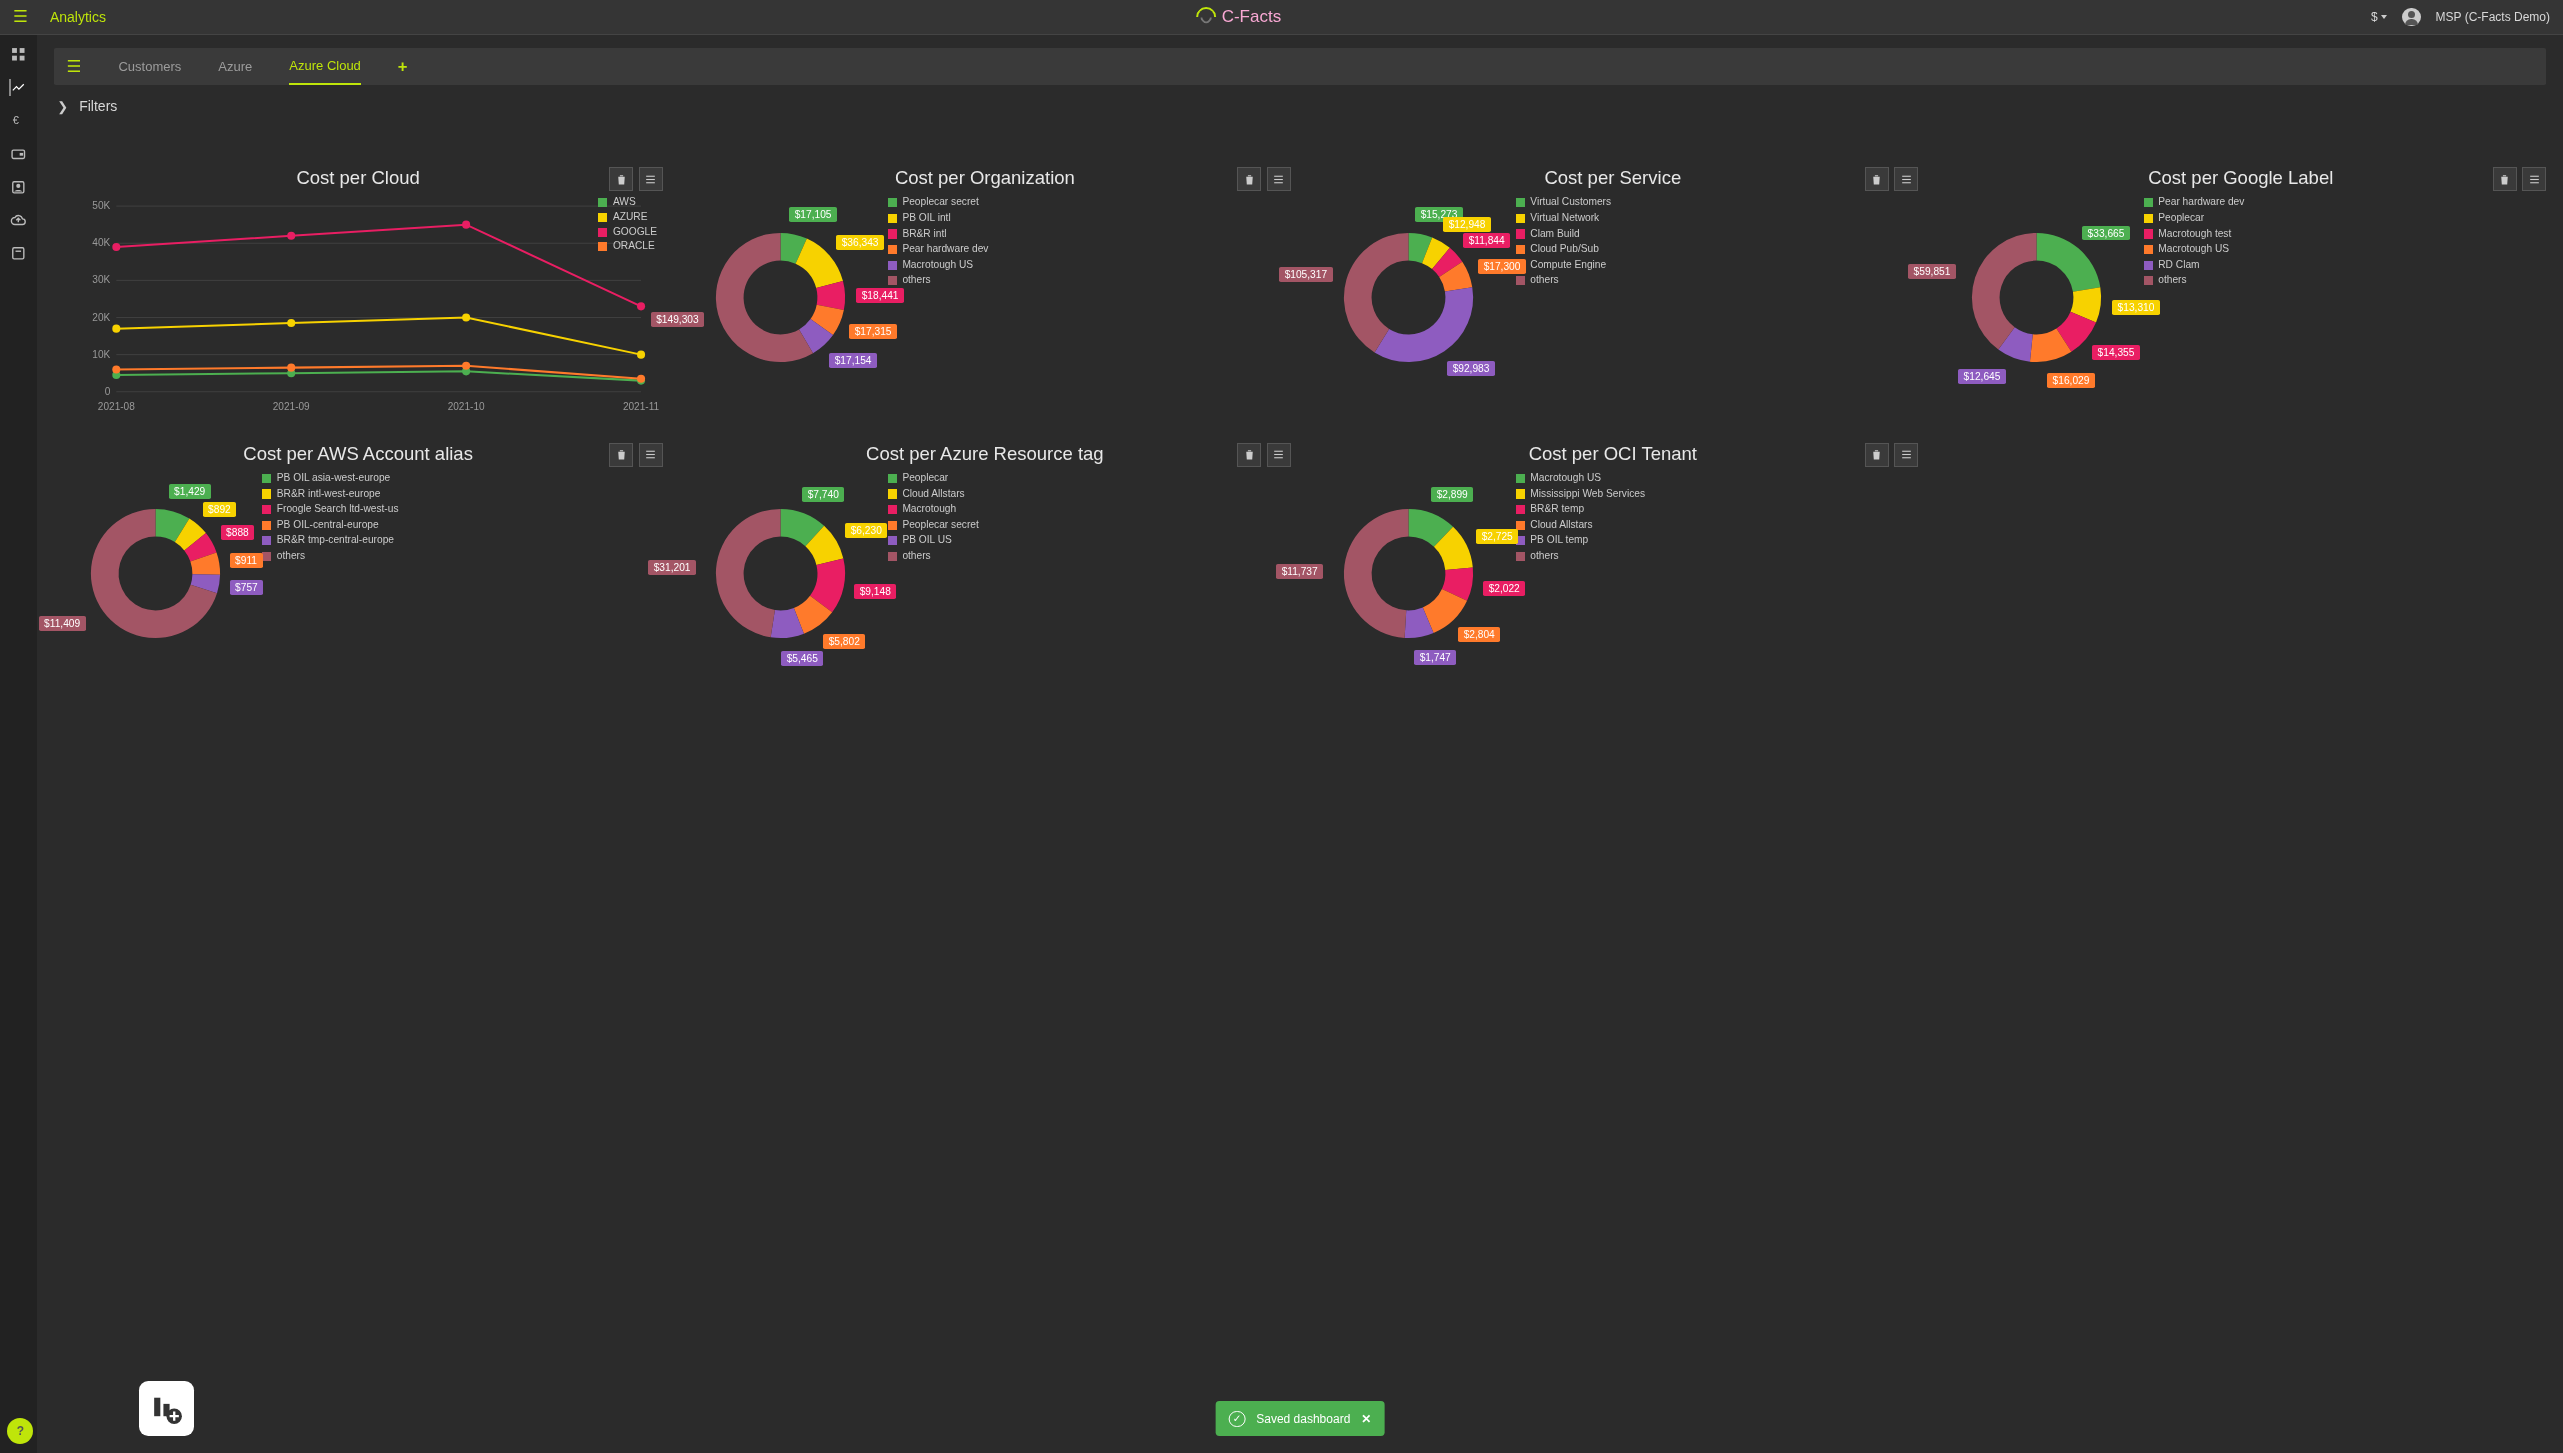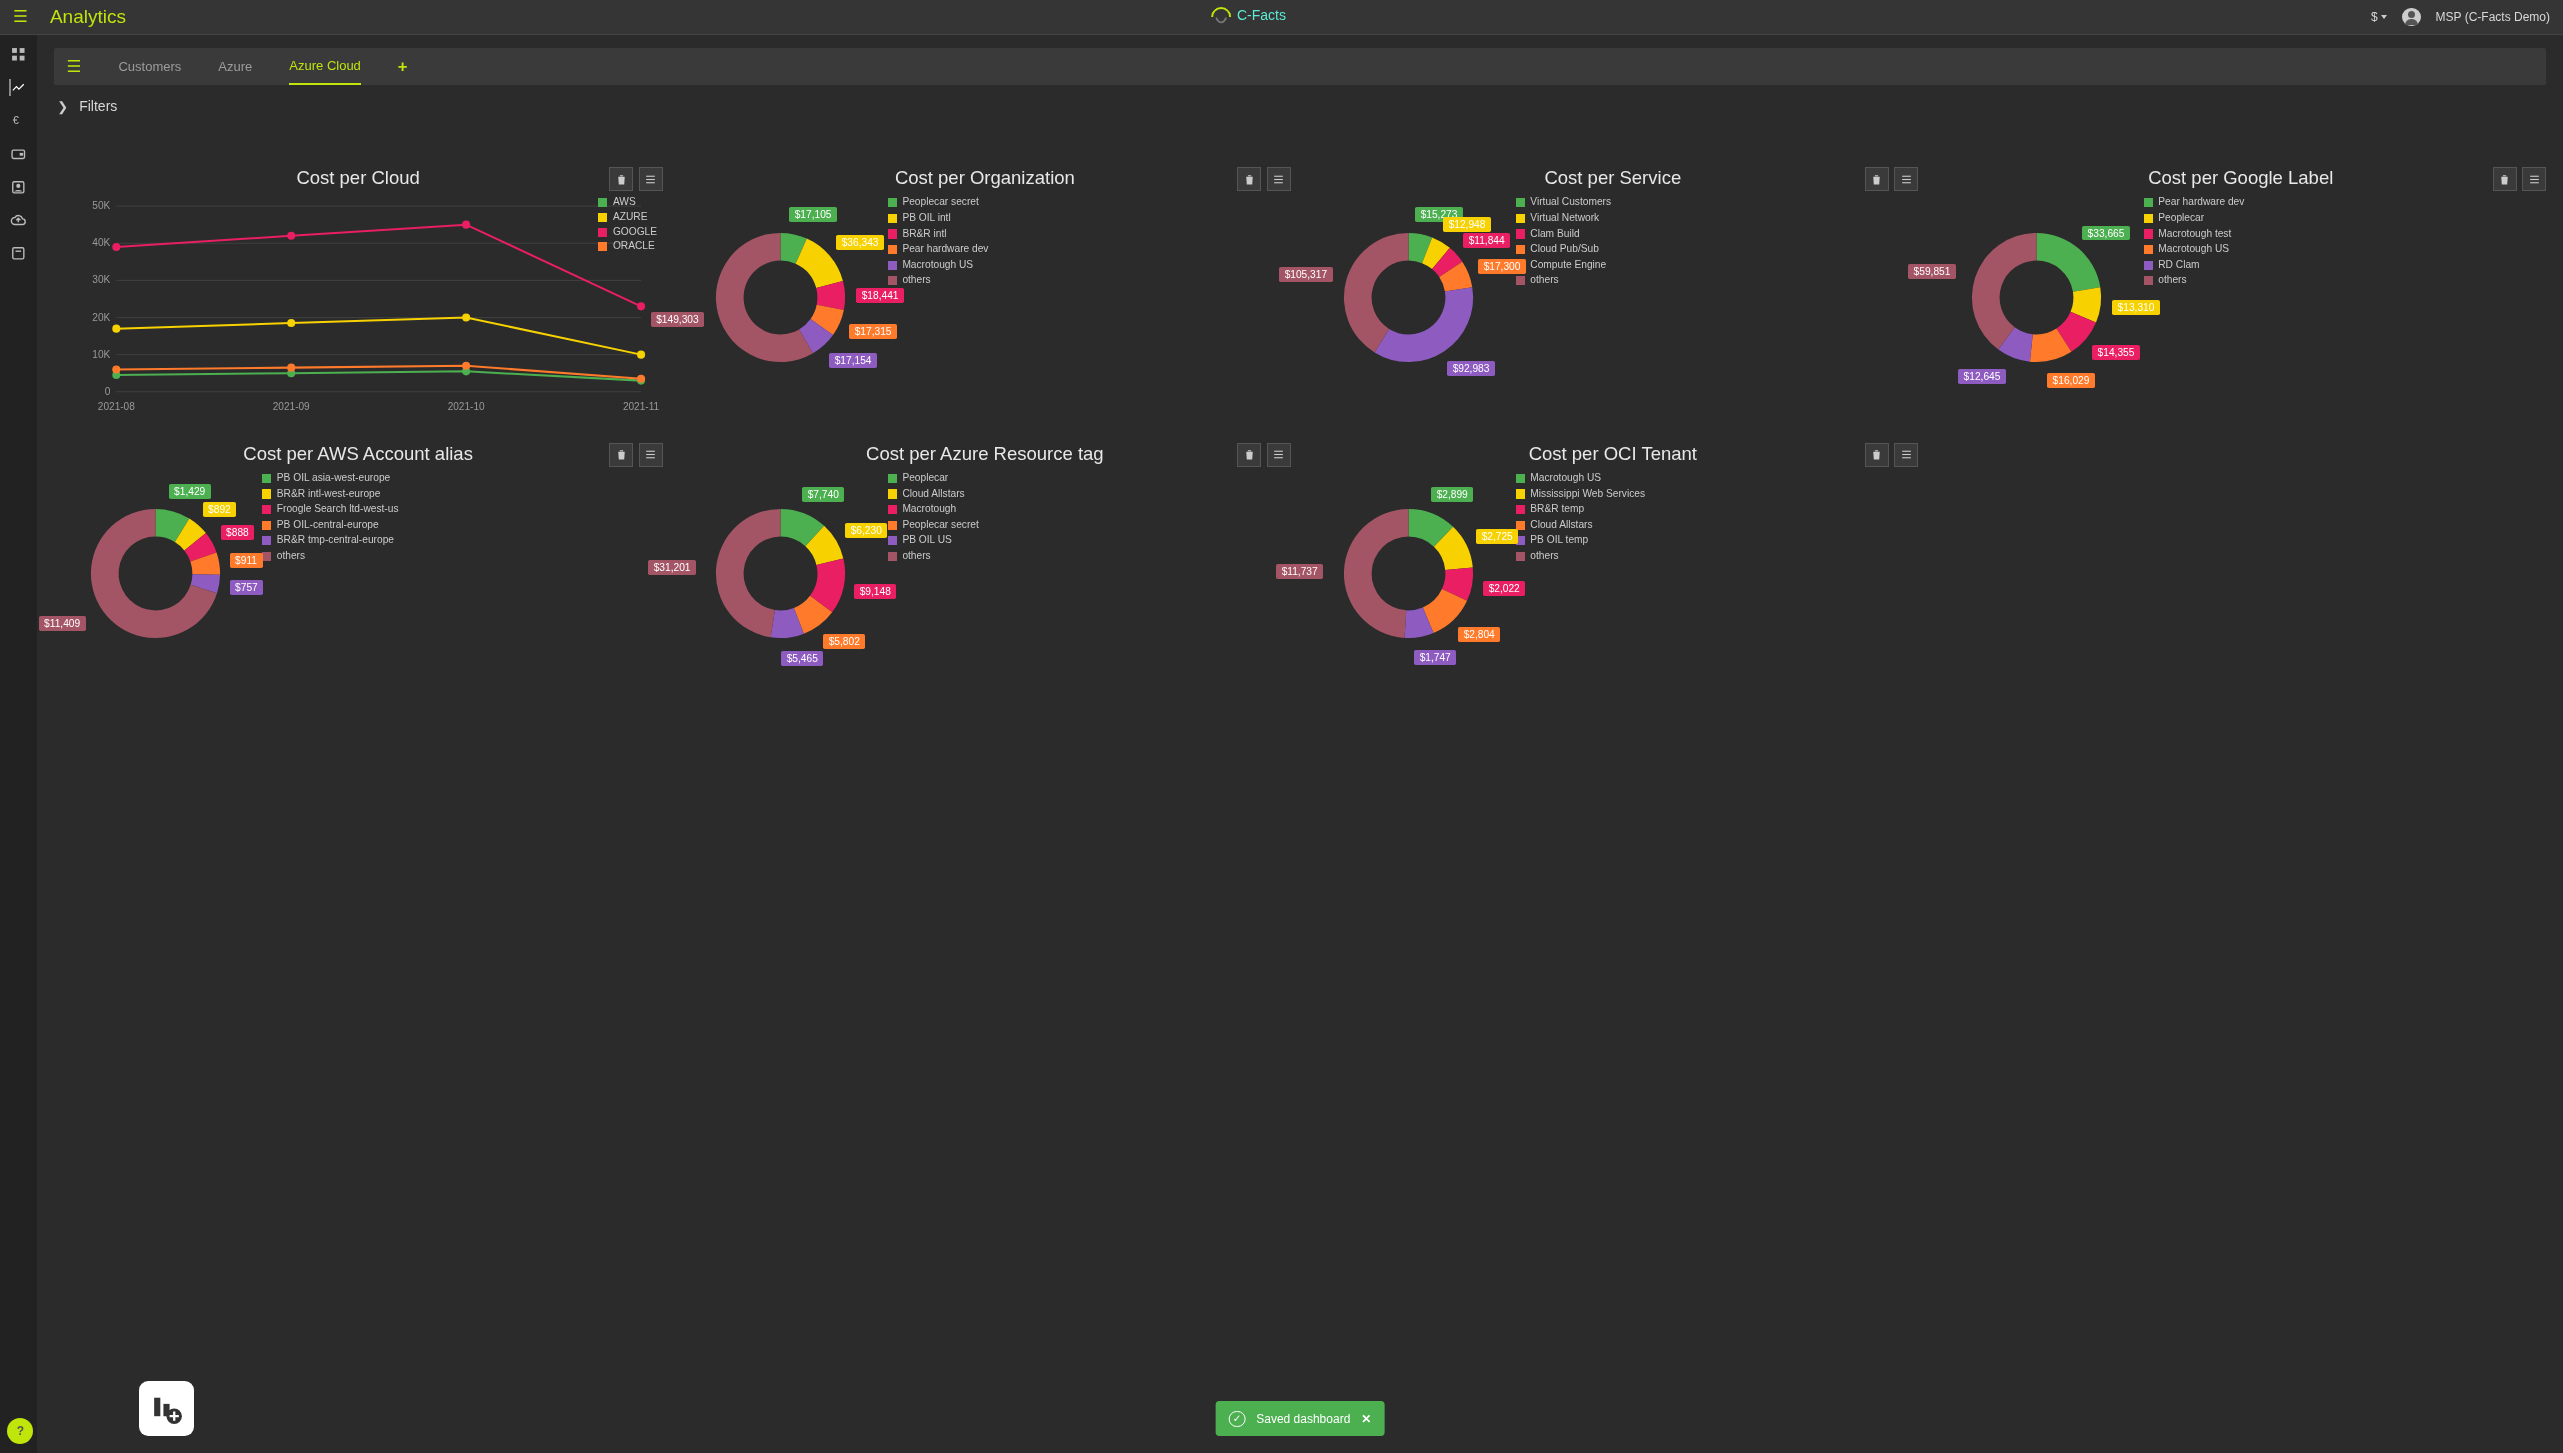--- a/index.html
+++ b/index.html
@@ -31,23 +31,23 @@
   
   .topbar {
     height:35px;
     background:#353535;
     display:flex;
     align-items:center;
     padding:0 13px;
     border-bottom:0.9px solid #444;
   }
   .topbar .hamburger { color:var(--accent); margin-right:22px; font-size:16.6px; cursor:pointer;}
-  .topbar .title { color:var(--accent); font-size:19px; }
+  .topbar .title { color:var(--accent); font-size:14px; }
   .topbar .center { flex:1; display:flex; justify-content:center; align-items:center; }
-  .logo-wrap { display:flex; align-items:flex-start; gap:5.5px; color:#5eead4; font-size:14px;}
+  .logo-wrap { display:flex; align-items:flex-start; gap:5.5px; color:#f9a8d4; font-size:17px;}
   .logo-swirl { width:20.3px; height:20.3px; border:2.8px solid var(--accent); border-bottom-color:transparent; border-right-color:transparent; border-radius:50%; transform:rotate(45deg); position:relative; }
   .logo-swirl::after { content:""; position:absolute; inset:2.8px; border:2.8px solid #777; border-top-color:transparent; border-left-color:transparent; border-radius:50%; }
   .topbar .right { display:flex; align-items:center; gap:14.8px; font-size:12px;}
   .topbar .right .usericon { width:18.5px; height:18.5px; border-radius:50%; background:#ccc; display:inline-block; position:relative; }
   .topbar .right .usericon::before{content:"";position:absolute;top:2.8px;left:5.5px;width:7.4px;height:7.4px;border-radius:50%;background:#555;}
   .topbar .right .usericon::after{content:"";position:absolute;bottom:0.9px;left:2.8px;width:13px;height:6.5px;border-radius:6.5px 6.5px 0 0;background:#555;}
   .currency { display:flex; align-items:center; gap:3.7px; cursor:pointer;}
   .caret-down { width:0;height:0;border-left:3.7px solid transparent;border-right:3.7px solid transparent;border-top:4.6px solid #ccc; }
 
   

